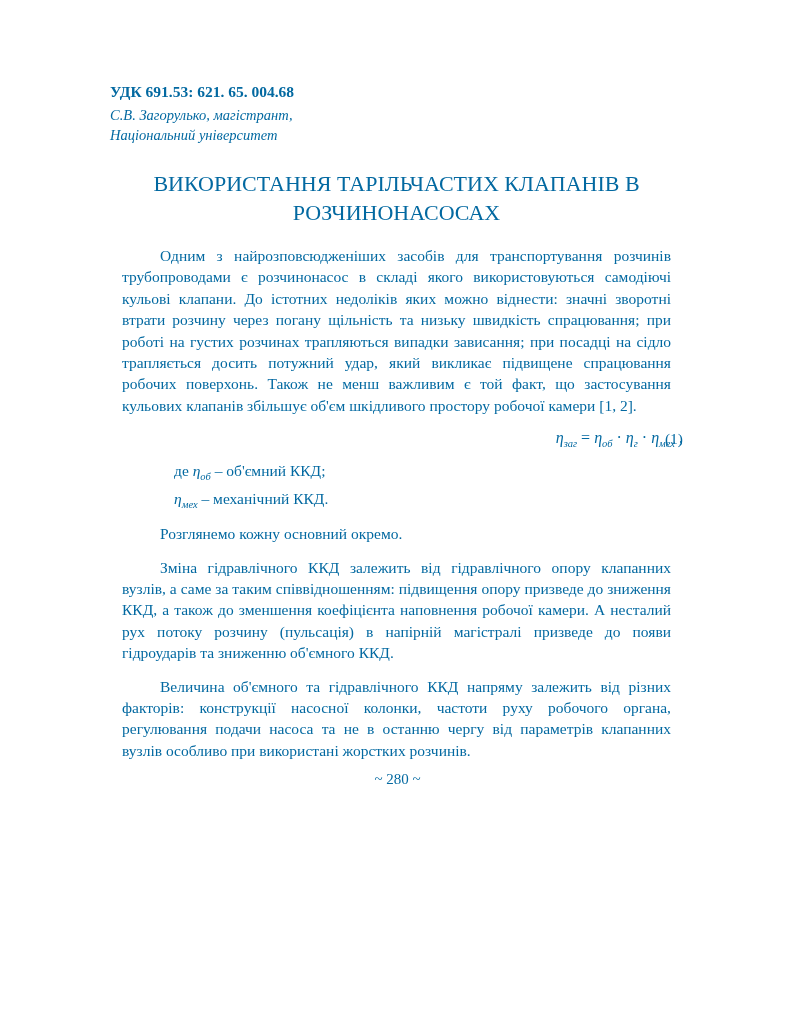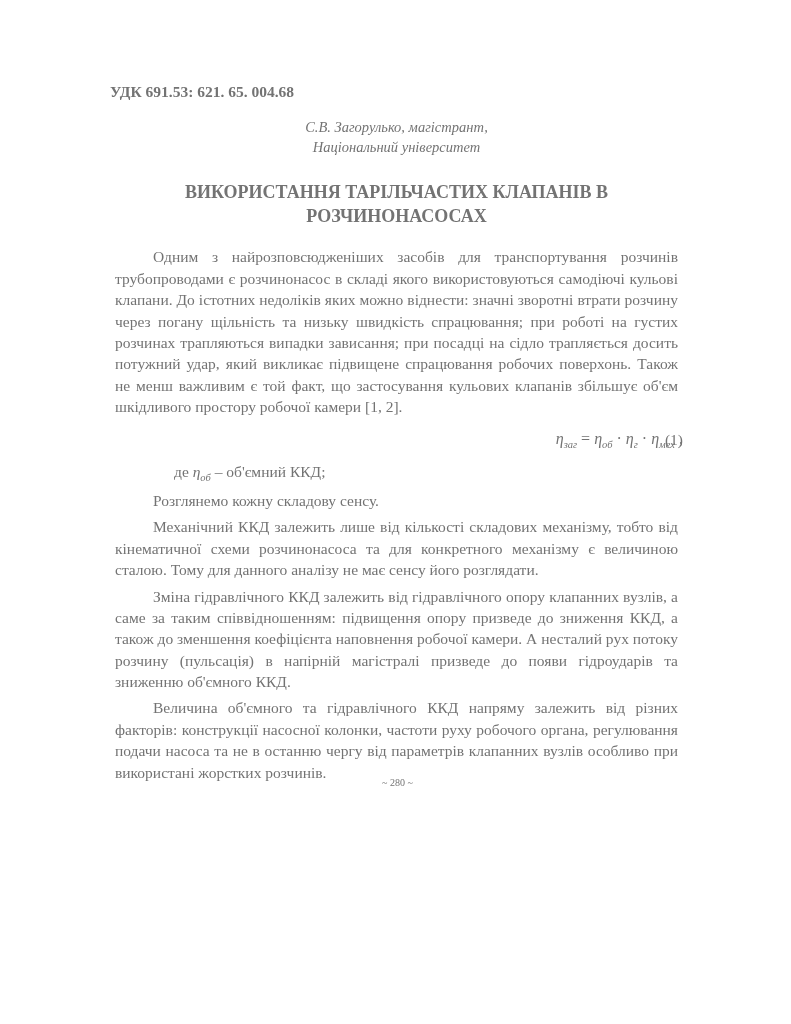--- a/index.html
+++ b/index.html
@@ -6,47 +6,47 @@
     margin: 0;
     padding: 0;
     background: #ffffff;
   }
   .page {
     position: relative;
     width: 791px;
     height: 844px;
     margin: 0 auto;
     background: #ffffff;
-    color: #737373;
+    color: #0369a1;
     font-family: "Liberation Serif", serif;
     box-sizing: border-box;
     padding: 82px 108px 0 110px;
     overflow: hidden;
   }
   .udc {
     font-weight: bold;
     font-size: 15.5px;
     line-height: 1.3;
   }
   .authors {
-    margin-top: 16px;
-    text-align: center;
+    margin-top: 4px;
+    text-align: left;
     font-style: italic;
     font-size: 14.5px;
     line-height: 1.34;
   }
   .title {
     margin: 24px 0 18px 0;
     text-align: center;
-    font-weight: bold;
-    font-size: 18px;
+    font-weight: normal;
+    font-size: 22px;
     line-height: 1.32;
   }
   p.body {
-    margin: 5px;
+    margin: 12px;
     font-size: 15.5px;
     line-height: 1.38;
     text-align: justify;
     text-indent: 38px;
   }
   .equation-row {
     position: relative;
     margin: 12px 0 10px 0;
     text-align: right;
     font-size: 16px;
@@ -80,21 +80,21 @@
     text-align: left;
   }
   .def-line.first {
   }
   .footer {
     position: absolute;
     left: 4px;
     right: 0;
     bottom: 56px;
     text-align: center;
-    font-size: 10px;
+    font-size: 15px;
   }
 </style>
 </head>
 <body>
 
 <div class="page">
 
   <div class="udc">УДК 691.53: 621. 65. 004.68</div>
 
   <div class="authors">
@@ -109,22 +109,22 @@
 
   <p class="body">Одним з найрозповсюдженіших засобів для транспортування розчинів трубопроводами є розчинонасос в складі якого використовуються самодіючі кульові клапани. До істотних недоліків яких можно віднести: значні зворотні втрати розчину через погану щільність та низьку швидкість спрацювання; при роботі на густих розчинах трапляються випадки зависання; при посадці на сідло трапляється досить потужний удар, який викликає підвищене спрацювання робочих поверхонь. Також не менш важливим є той факт, що застосування кульових клапанів збільшує об'єм шкідливого простору робочої камери [1, 2].</p>
 
   <div class="equation-row">
     <span><span class="eq-sym">η</span><sub class="eq-sub">заг</sub><span class="eq-op">=</span><span class="eq-sym">η</span><sub class="eq-sub">об</sub><span class="eq-op">·</span><span class="eq-sym">η</span><sub class="eq-sub">г</sub><span class="eq-op">·</span><span class="eq-sym">η</span><sub class="eq-sub">мех</sub><span class="eq-comma">,</span></span>
     <span class="eq-num">(1)</span>
   </div>
 
   <div>
     <div class="def-line first"><span>де </span><span class="eq-sym">η</span><sub class="eq-sub">об</sub><span> – об'ємний ККД;</span></div>
+    <div class="def-line"><span></span><span class="eq-sym">η</span><sub class="eq-sub">мех</sub><span> – механічний ККД.</span></div>
   </div>
 
-  <p class="body">Розглянемо кожну складову сенсу.</p>
-  <p class="body">Механічний ККД залежить лише від кількості складових механізму, тобто від кінематичної схеми розчинонасоса та для конкретного механізму є величиною сталою. Тому для данного аналізу не має сенсу його розглядати.</p>
+  <p class="body">Розглянемо кожну основний окремо.</p>
   <p class="body">Зміна гідравлічного ККД залежить від гідравлічного опору клапанних вузлів, а саме за таким співвідношенням: підвищення опору призведе до зниження ККД, а також до зменшення коефіцієнта наповнення робочої камери. А несталий рух потоку розчину (пульсація) в напірній магістралі призведе до появи гідроударів та зниженню об'ємного ККД.</p>
   <p class="body">Величина об'ємного та гідравлічного ККД напряму залежить від різних факторів: конструкції насосної колонки, частоти руху робочого органа, регулювання подачи насоса та не в останню чергу від параметрів клапанних вузлів особливо при використані жорстких розчинів.</p>
 
   <div class="footer">~ 280 ~</div>
 
 </div>
 
 </body></html>

